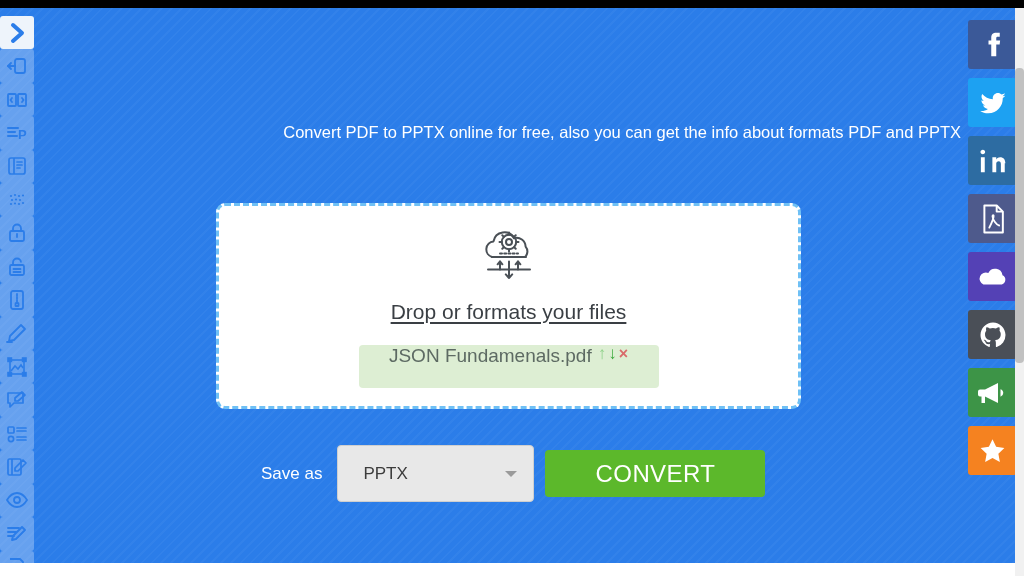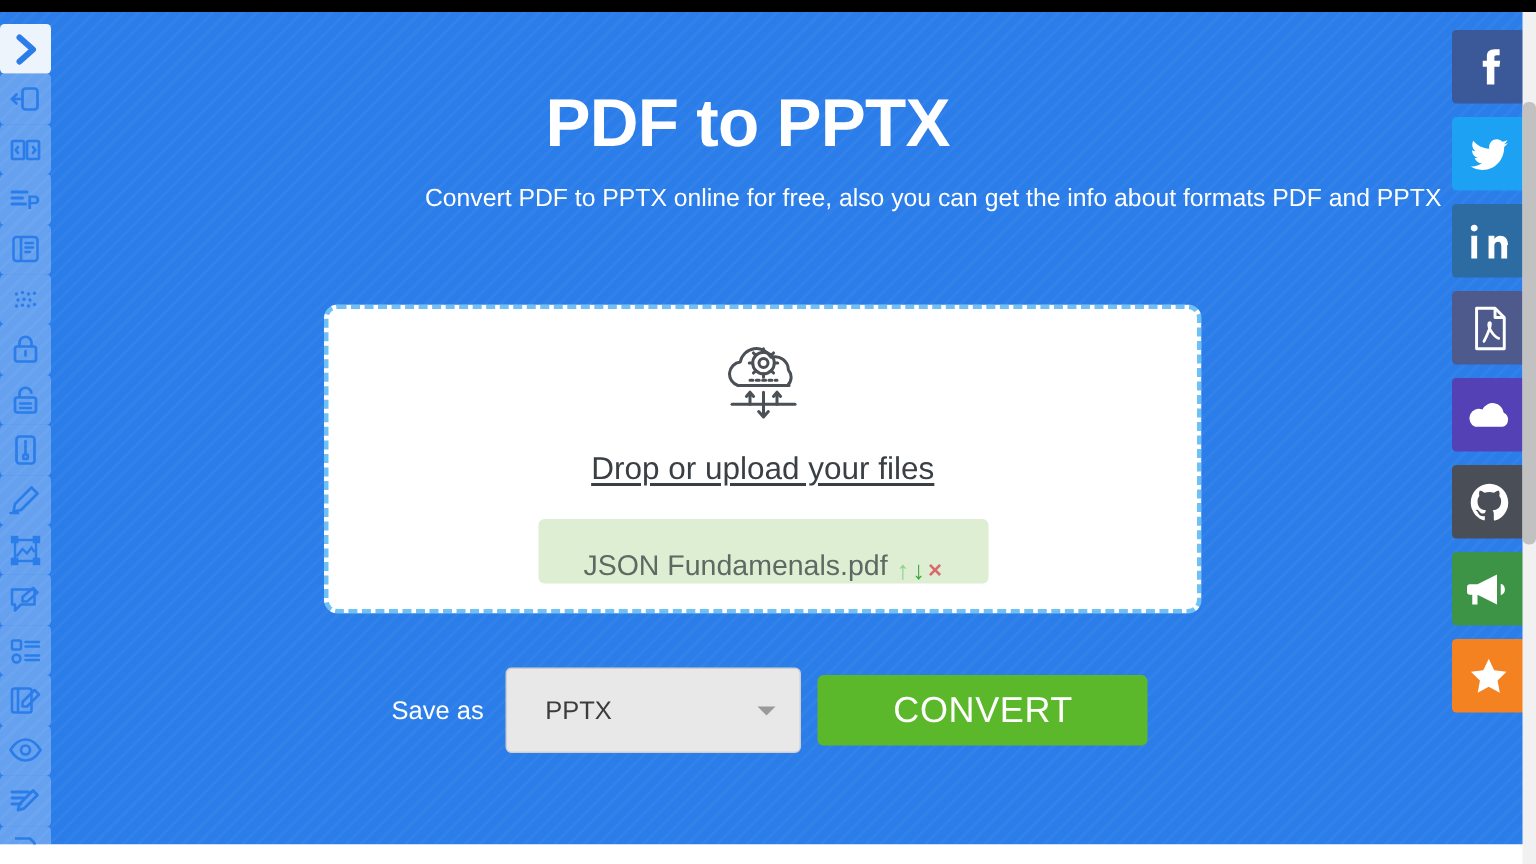--- a/index.html
+++ b/index.html
@@ -101,21 +101,21 @@
     margin-top:12px;
     font-size:21px; color:#3a3f44;
     text-decoration:underline;
     text-underline-offset:3px;
   }
   .file-chip {
     margin-top:21px;
     width:300px; height:43px;
     background:#ddeed3;
     border-radius:4px;
-    display:flex; align-items:flex-end; justify-content:center;
+    display:flex; align-items:flex-start; justify-content:center;
     gap:0px;
     font-size:19px; color:#5d6a63;
   }
   .chip-name { letter-spacing:0px; }
   .chip-actions { display:flex; align-items:center; gap:2px; margin-left:6px; }
   .chip-btn { font-size:17px; line-height:1; font-weight:bold; }
   .chip-up   { color:#8fd18a; }
   .chip-down { color:#3ca83c; }
   .chip-x    { color:#d96a6a; font-size:16px; }
 
@@ -332,41 +332,40 @@
             <circle cx="10" cy="15" r="5"></circle>
               <path d="M14 19 L19 23" stroke-linecap="round"></path>
           </svg>
         </span>
       </div>
 
     </div>
 
     <div class="content">
 
-      <div class="title">PDF to PPTX</div>
       <div class="subtitle">Convert PDF to PPTX online for free, also you can get the info about formats PDF and PPTX</div>
 
       <div class="dropzone">
 
         <div class="dz-icon">
           <svg width="62" height="56" viewBox="0 0 62 56" fill="none" stroke="#4a5056" stroke-width="2">
             <path d="M14 29 a8 8 0 0 1 1.5 -15.6 a11 11 0 0 1 20.5 -3.2 a9 9 0 0 1 11.6 8.4 a7.5 7.5 0 0 1 -0.6 10.4" stroke-linecap="round" stroke-linejoin="round"></path>
             <path d="M14 29 H48" stroke-linecap="round"></path>
             <circle cx="31" cy="14" r="7.2"></circle>
             <circle cx="31" cy="14" r="3"></circle>
             <path d="M31 4.5 V6.8 M31 21.2 V23.5 M21.5 14 H23.8 M38.2 14 H40.5 M24.3 7.3 L25.9 8.9 M36.1 19.1 L37.7 20.7 M37.7 7.3 L36.1 8.9 M25.9 19.1 L24.3 20.7" stroke-width="2" stroke-linecap="round"></path>
             <path d="M22 25.5 H40" stroke-width="2" stroke-dasharray="2 2.2" stroke-linecap="round"></path>
             <path d="M10 41.5 H52" stroke-linecap="round"></path>
             <path d="M22 41.5 V33.5 M22 33.5 L19.6 36.3 M22 33.5 L24.4 36.3" stroke-linecap="round" stroke-linejoin="round"></path>
             <path d="M40 41.5 V33.5 M40 33.5 L37.6 36.3 M40 33.5 L42.4 36.3" stroke-linecap="round" stroke-linejoin="round"></path>
             <path d="M31 33.5 V50 M31 50 L27.8 46.4 M31 50 L34.2 46.4" stroke-linecap="round" stroke-linejoin="round"></path>
           </svg>
         </div>
 
-        <div class="dz-label">Drop or upload your files</div>
+        <div class="dz-label">Drop or formats your files</div>
 
         <div class="file-chip">
           <span class="chip-name">JSON Fundamenals.pdf</span>
           <span class="chip-actions">
             <span class="chip-btn chip-up">↑</span>
             <span class="chip-btn chip-down">↓</span>
             <span class="chip-btn chip-x">×</span>
           </span>
         </div>
 

